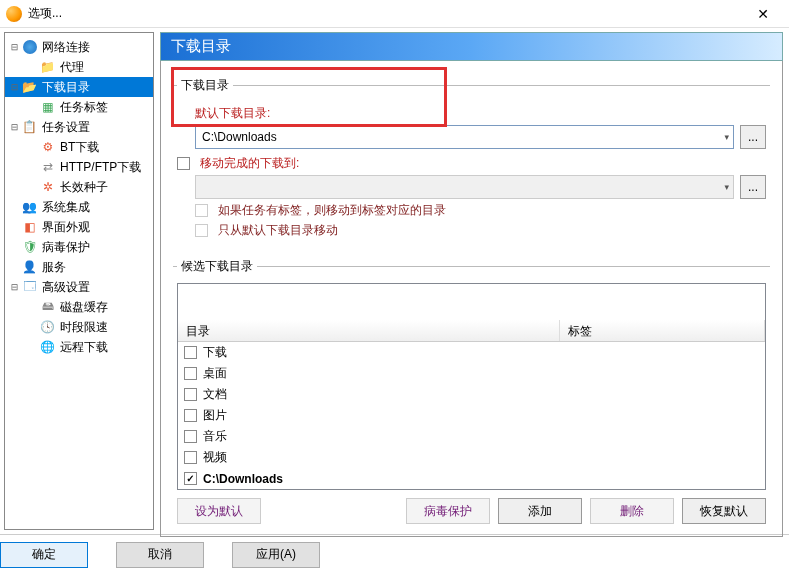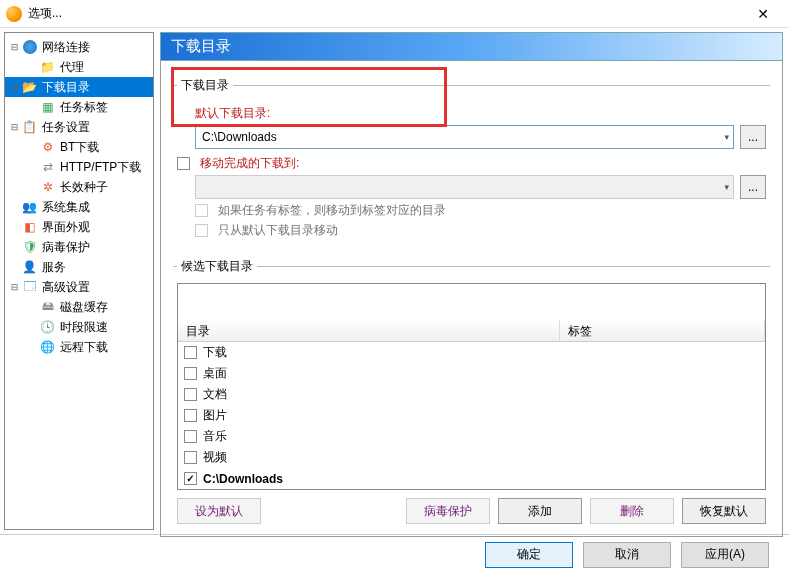--- a/index.html
+++ b/index.html
@@ -145,21 +145,21 @@
       z-index: 5;
     }
     .row {
       display: flex;
       align-items: center;
       gap: 6px;
       margin: 3px 0;
     }
     .row.indent { padding-left: 18px; }
     .lbl { color:#b91c1c; }
-    .lbl.disabled, .chk.disabled { color:#737373; }
+    .lbl.disabled, .chk.disabled { color:#7f1d1d; }
     .combo {
       flex: 1;
       height: 24px;
       border: 1px solid #7a9ac0;
       padding: 2px 22px 2px 6px;
       background: #fff;
       position: relative;
       display: flex;
       align-items: center;
     }
@@ -243,22 +243,21 @@
       cursor:pointer;
       padding:0 10px;
     }
     .btn.disabled { color:#701a75; border-color:#ccc; background:#f4f4f4; cursor:default;}
     
     .bottom-bar {
       height: 40px;
       border-top:1px solid #ccc;
       display:flex;
       align-items:center;
-      justify-content:flex-end;
-      gap:10px;
+      gap:28px;
       padding-right:20px;
     }
     .bottom-bar .btn { min-width:88px; height:26px; background:#e1e1e1; border:1px solid #adadad;}
     .bottom-bar .btn.primary { border:1px solid #0078d7; background:#e5f1fb;}
   </style>
 </head>
 <body>
 
 <div class="titlebar">
   <span class="app-icon"></span>

